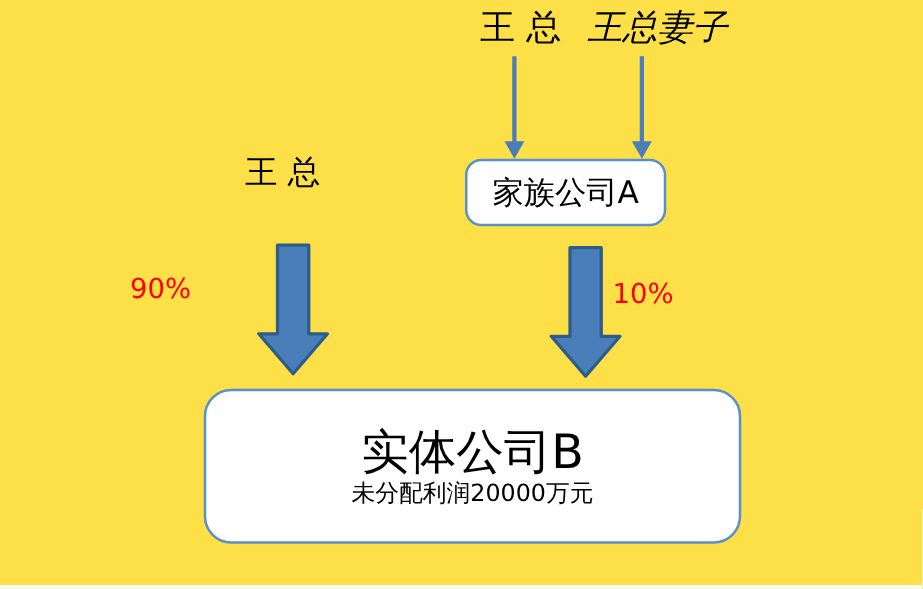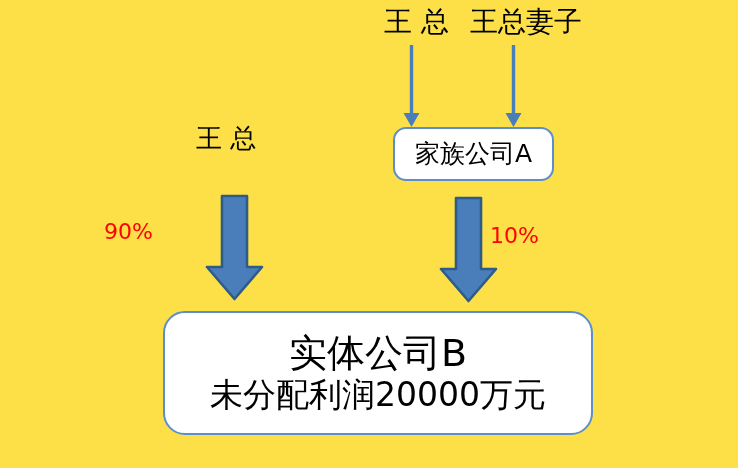--- a/index.html
+++ b/index.html
@@ -26,20 +26,21 @@
   #label-wang-top {
     left: 384px;
     top: 8px;
     font-size: 28px;
     letter-spacing: 0px;
   }
   #label-wang-wife {
     left: 470px;
     top: 8px;
     font-size: 28px;
+    font-style: italic;
   }
   
   #label-wang-left {
     left: 196px;
     top: 125px;
     font-size: 26px;
   }
   
   .pct {
     position: absolute;
@@ -58,21 +59,21 @@
     background: #FFFFFF;
     border: 2.5px solid #5B8FC9;
     box-sizing: border-box;
     display: flex;
     flex-direction: column;
     align-items: center;
     justify-content: center;
     text-align: center;
   }
   #box-family-company {
-    left: 393px;
+    left: 372px;
     top: 127px;
     width: 161px;
     height: 54px;
     border-radius: 13px;
   }
   #box-family-company .box-title {
     font-size: 25px;
     color: #000;
     line-height: 1.05;
   }
@@ -82,21 +83,21 @@
     width: 430px;
     height: 124px;
     border-radius: 22px;
   }
   #box-entity-company .box-title {
     font-size: 38px;
     color: #000;
     line-height: 1.12;
   }
   #box-entity-company .box-sub {
-    font-size: 33px;
+    font-size: 19px;
     color: #000;
     line-height: 1.12;
     margin-top: 2px;
   }
 
   
   #arrow-layer {
     position: absolute;
     left: 0;
     top: 0;

